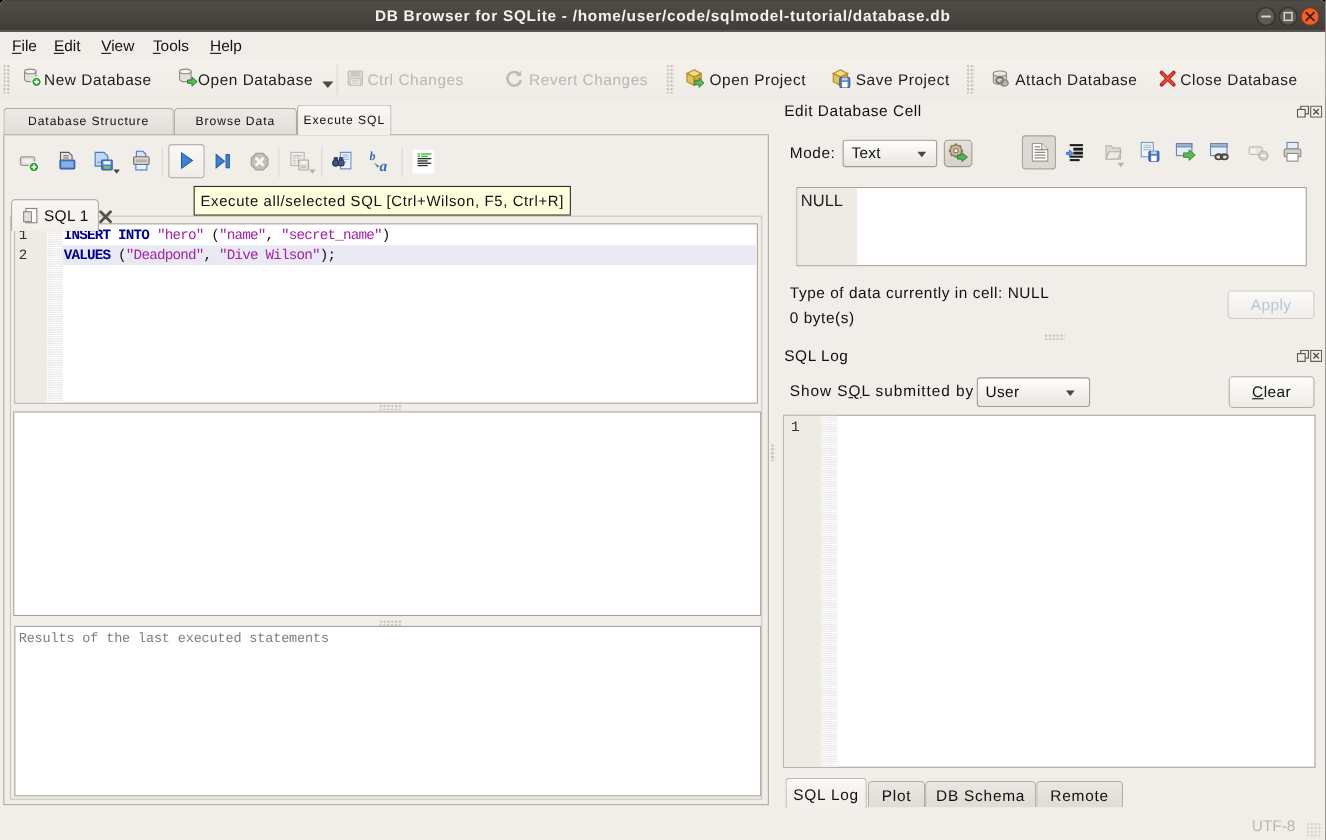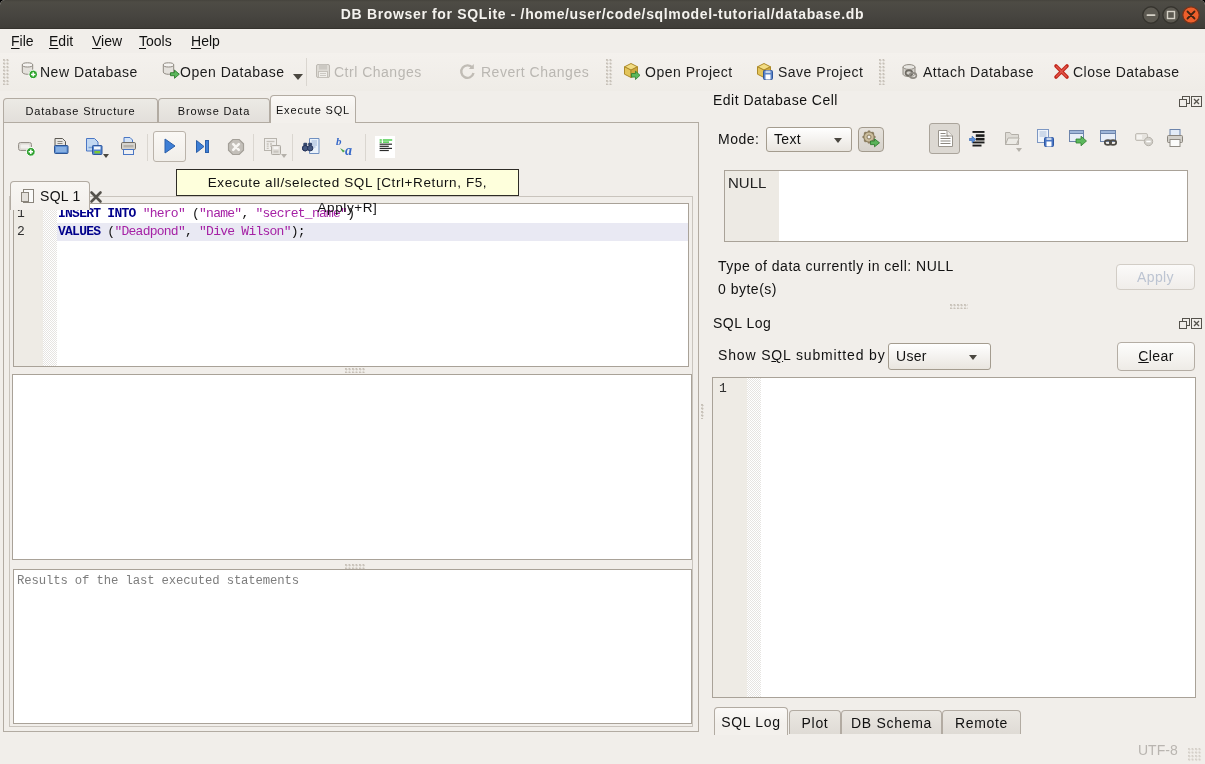--- a/index.html
+++ b/index.html
@@ -243,21 +243,21 @@
     <svg class="abs" style="left:9px; top:6px;" width="17" height="17">
           <rect x="3.5" y="1.5" width="10" height="13" fill="#fbfbfa" stroke="#8a857c"></rect>
           <rect x="1.5" y="4.5" width="7" height="9" fill="#e3e0db" stroke="#8a857c"></rect>
         </svg>
     <div class="abs" style="left:29px; top:6px; font-size:14px; letter-spacing:0.3px; color:#111;">SQL 1</div>
     <svg class="abs" style="left:78px; top:8px;" width="14" height="14">
           <path d="M2.5 2.5 L11.5 11.5 M11.5 2.5 L2.5 11.5" stroke="#55524c" stroke-width="2.6" stroke-linecap="round"></path>
         </svg>
   </div>
 
-  <div class="abs" style="left:172px; top:46px; width:343px; height:27px; background:#feffdc; border:1px solid #2e2c26; font-size:13.5px; letter-spacing:0.6px; color:#111; line-height:25px; text-align:center; z-index:9;">Execute all/selected SQL [Ctrl+Return, F5, Apply+R]</div>
+  <div class="abs" style="left:172px; top:46px; width:343px; height:27px; background:#feffdc; border:1px solid #2e2c26; font-size:13.5px; letter-spacing:0.6px; color:#111; line-height:25px; text-align:center; z-index:9;">Execute all/selected SQL [Ctrl+Wilson, F5, Ctrl+R]</div>
 
   <div class="panel" style="left:9px; top:80px; width:676px; height:164px;">
     <div class="abs" style="left:0; top:0; width:29px; height:162px; background:#eeebe5;"></div>
     <div class="abs checker" style="left:29px; top:0; width:14px; height:162px;"></div>
     <div class="abs mono" style="left:3px; top:0.5px; font-size:13px; letter-spacing:-0.5px; line-height:18px; color:#2e2e2e;">1<br>2</div>
 
     <div class="abs" style="left:43px; top:19px; width:631px; height:18px; background:#e9e9f3;"></div>
     <div class="abs mono" style="left:44px; top:0.5px; font-size:13px; letter-spacing:-0.75px; line-height:18px; white-space:pre; color:#111;"><span class="kw">INSERT INTO</span> <span class="str">"hero"</span> (<span class="str">"name"</span>, <span class="str">"secret_name"</span>)
 <span class="kw">VALUES</span> (<span class="str">"Deadpond"</span>, <span class="str">"Dive Wilson"</span>);</div>
   </div>

